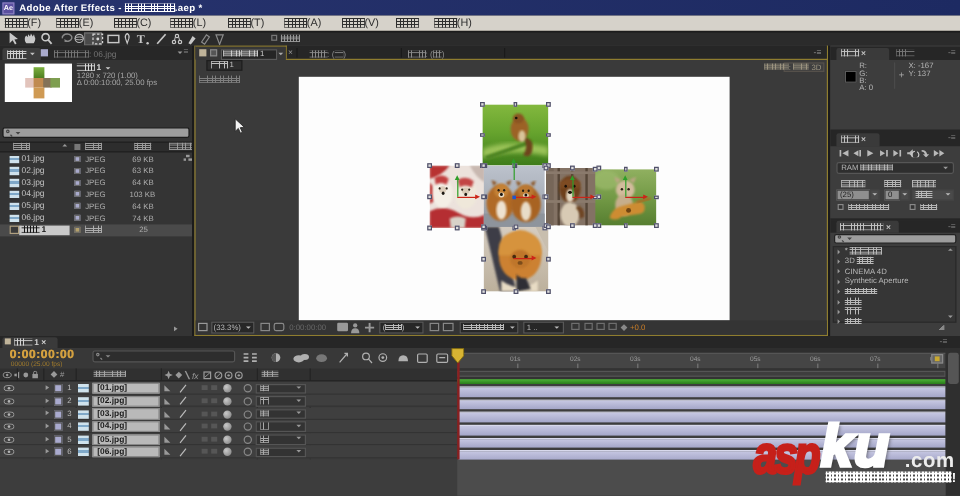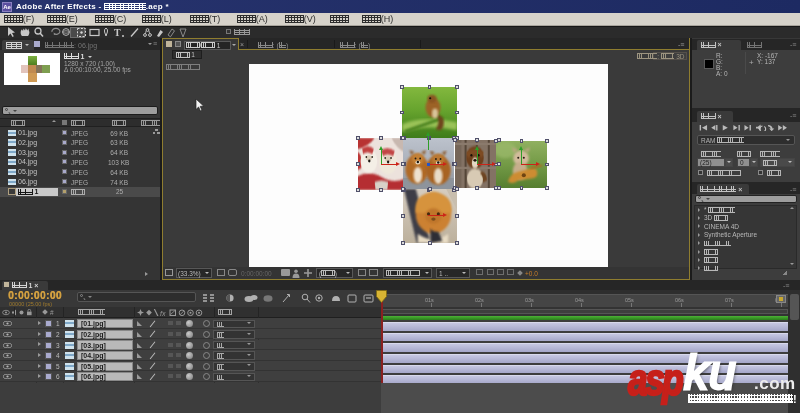--- a/index.html
+++ b/index.html
@@ -684,14 +684,14 @@
 <svg class="ab" style="left:376px;top:290px" width="11" height="13" viewBox="0 0 11 13">
     <path d="M0.5 0.5 h10 v6 L5.5 12.5 L0.5 6.5Z" fill="#d8b433" stroke="#806a10" stroke-width=".8"></path>
   </svg>
 <div class="ab" style="left:776px;top:295px;width:10px;height:8px;background:#666;border:1px solid #888"></div>
 <div class="ab" style="left:779px;top:296.5px;width:4px;height:4px;background:#c8a830"></div>
 <div class="ab" style="left:788px;top:290px;width:12px;height:123px;background:#2f2f2f"></div>
 <div class="ab" style="left:789.5px;top:294px;width:9px;height:26px;background:#555;border-radius:2px"></div>
 <div class="ab" style="left:0;top:382.6px;width:381px;height:30.4px;background:#3d3d3d"></div>
 <div class="ab" style="left:381px;top:382.6px;width:407px;height:30.4px;background:#4c4c4c"></div>
 <div class="tx" style="left:628px;top:355px;color:#c6201a;font-size:44px;font-weight:bold;font-style:italic;letter-spacing:-3px;-webkit-text-stroke:2.5px #c6201a;transform:scaleX(.80);transform-origin:0 0">asp</div>
-<div class="tx" style="left:684px;top:344px;color:#ffffff;font-size:49px;font-weight:normal;font-style:italic;letter-spacing:1px;-webkit-text-stroke:3px #ffffff;transform:scaleX(.98);transform-origin:0 0;text-shadow:2px 2px 3px rgba(40,40,40,.55)">ku</div>
+<div class="tx" style="left:684px;top:344px;color:#ffffff;font-size:49px;font-weight:bold;font-style:italic;letter-spacing:1px;-webkit-text-stroke:3px #ffffff;transform:scaleX(.98);transform-origin:0 0;text-shadow:2px 2px 3px rgba(40,40,40,.55)">ku</div>
 <div class="tx" style="left:754px;top:374px;color:#ececec;font-size:17px;font-weight:bold;letter-spacing:.5px">.com</div>
 <div class="tx" style="left:688px;top:392.5px;color:#fff;font-size:11px;font-weight:bold"><span style="display:inline-block;vertical-align:-.08em;width:9.55em;height:.88em;background-image:repeating-linear-gradient(0deg,#fff 0 .16em,transparent .16em .30em),repeating-linear-gradient(90deg,#fff 0 .14em,transparent .14em .26em)"></span>!</div>
 </body></html>

